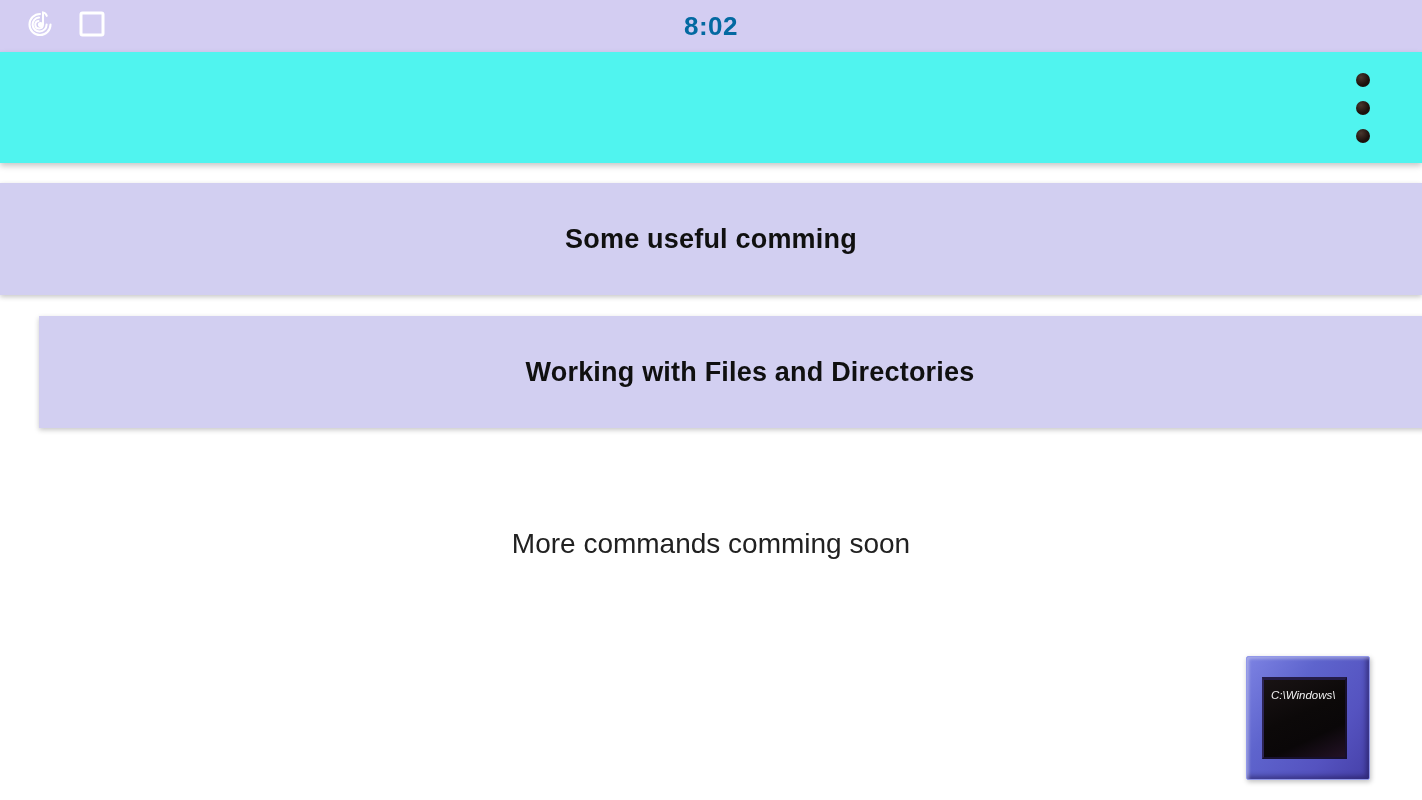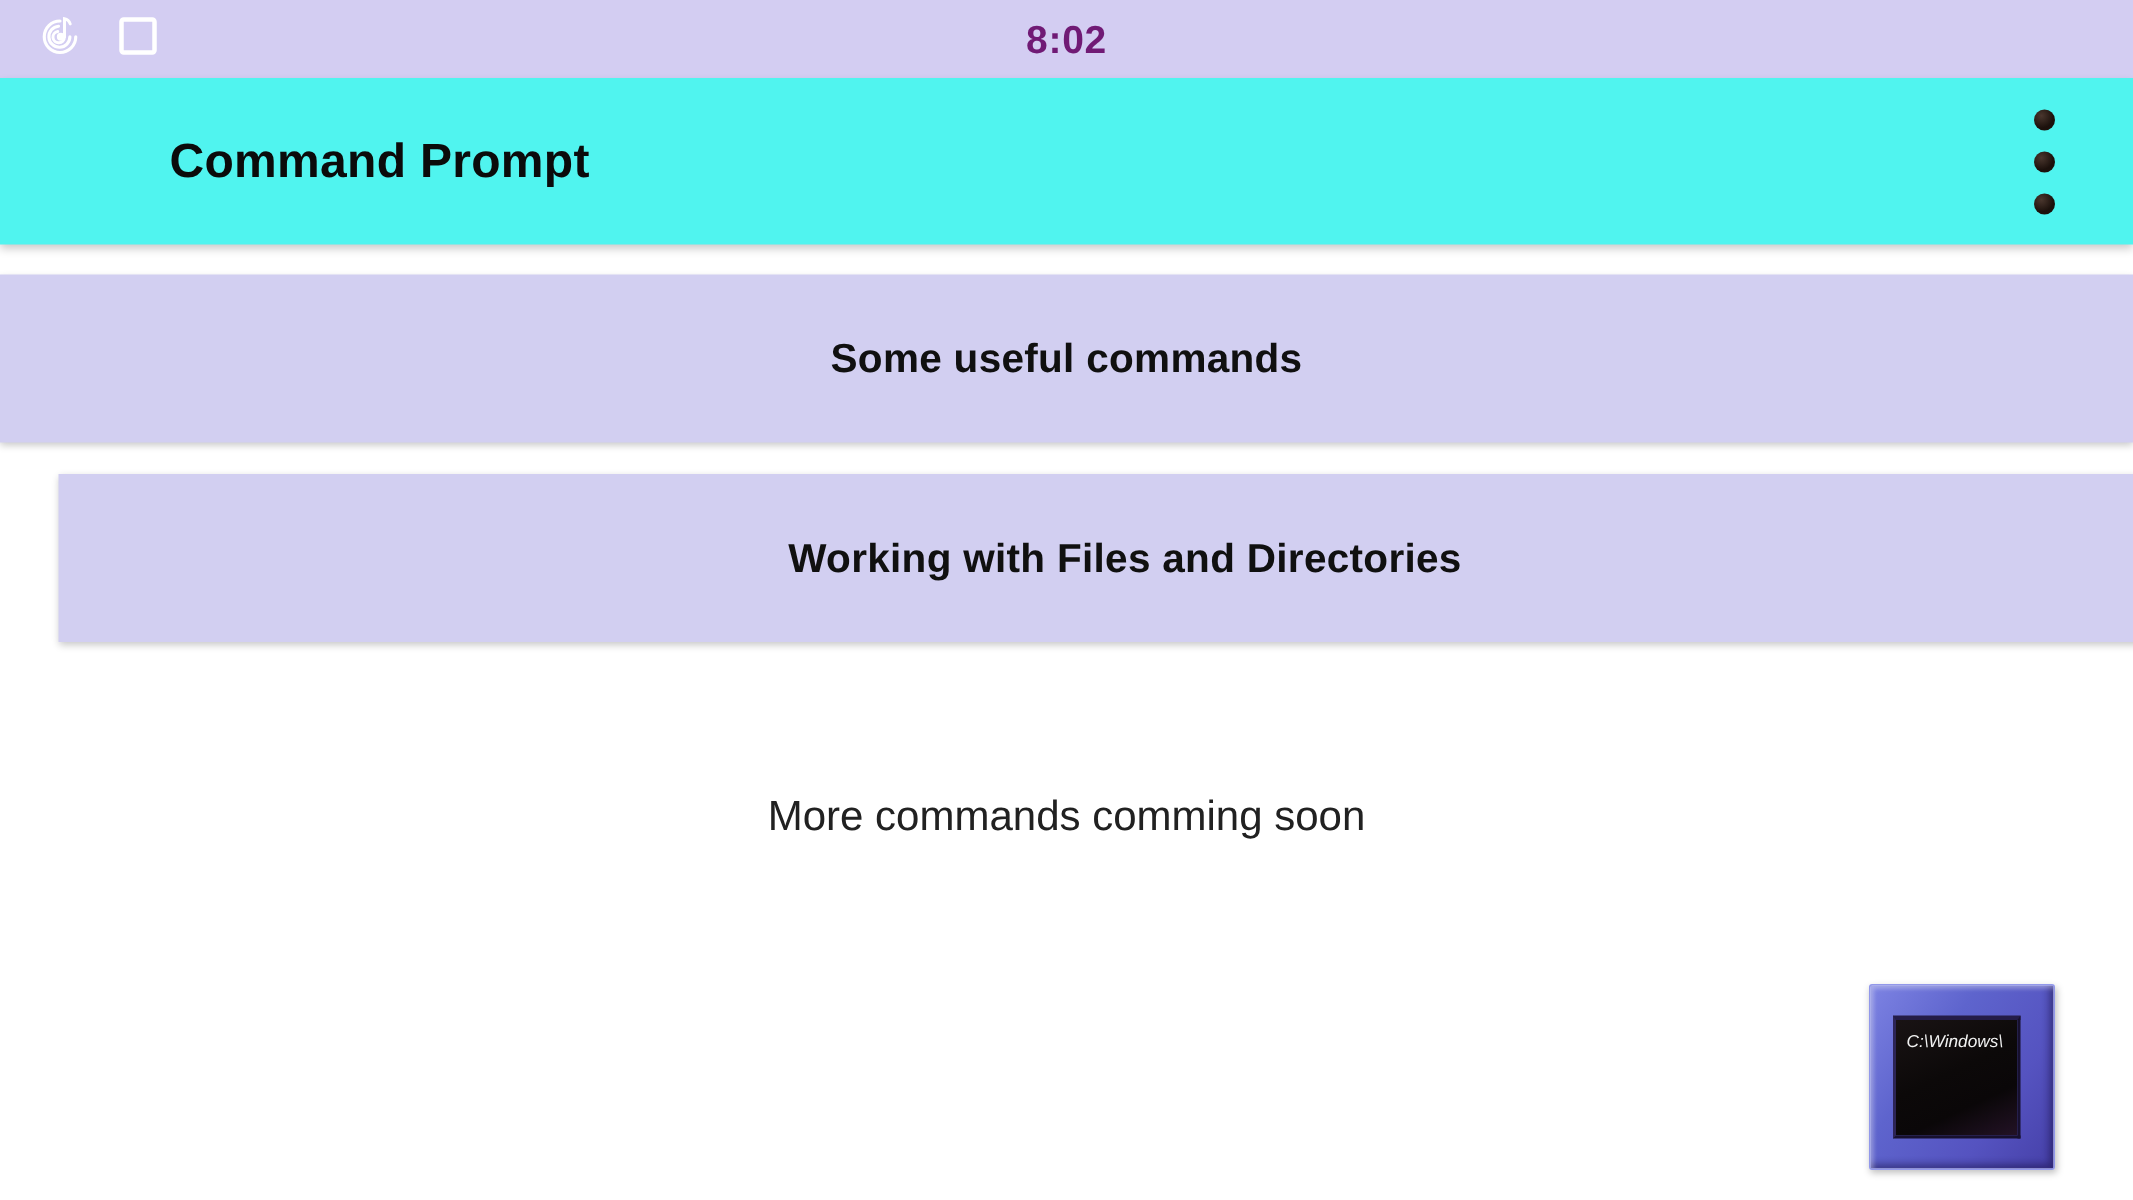--- a/index.html
+++ b/index.html
@@ -9,21 +9,21 @@
     overflow: hidden;
     font-family: "Liberation Sans", sans-serif;
   }
 
   
   .status-bar {
     position: relative;
     width: 100%; height: 52px;
     background: #d3cdf2;
     display: flex; align-items: center;
-    color: #701a75;
+    color: #0369a1;
   }
   .sb-left {
     display: flex; align-items: center;
     gap: 20px; padding-left: 22px;
   }
   .sb-time {
     position: absolute; left: 0; right: 0; top: 0; bottom: 0;
     display: flex; align-items: center; justify-content: center;
     font-size: 26px; font-weight: bold; letter-spacing: 0.5px;
   }
@@ -132,30 +132,29 @@
         <rect x="3" y="3" width="22" height="22" rx="1.5" stroke="#ffffff" stroke-width="3"></rect>
       </svg>
     </span>
   </div>
 
   <div class="sb-time">8:02</div>
 
 </div>
 
 <div class="app-bar">
-  <div class="app-title">Command Prompt</div>
   <div class="kebab">
     <span class="dot"></span>
     <span class="dot"></span>
     <span class="dot"></span>
   </div>
 </div>
 
 <div class="section-bar first">
-  <span class="section-label">Some useful commands</span>
+  <span class="section-label">Some useful comming</span>
 </div>
 
 <div class="section-bar second">
   <span class="section-label">Working with Files and Directories</span>
 </div>
 
 <div class="coming-soon">More commands comming soon</div>
 
 <div class="cmd-icon">
   <div class="cmd-screen">

